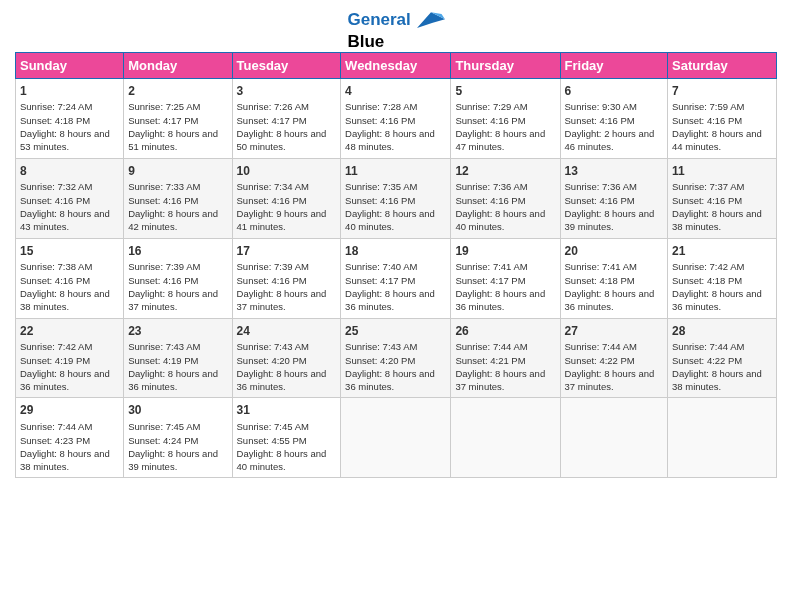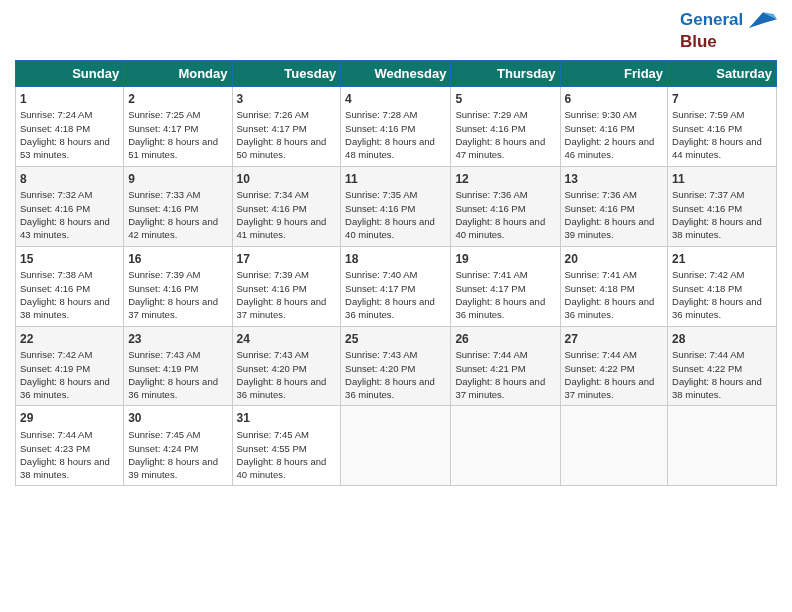--- a/index.html
+++ b/index.html
@@ -9,23 +9,22 @@
       width: 792px;
       height: 612px;
       overflow: hidden;
     }
     .container {
       width: 792px;
       padding: 10px 15px;
     }
     .header-row {
       display: flex;
-      justify-content: flex-end;
+      justify-content: center;
       align-items: flex-start;
-      margin-bottom: 8px;
     }
     .logo {
       display: flex;
       align-items: center;
     }
     .logo-icon {
       width: 28px;
       height: 22px;
       margin-left: 2px;
     }
@@ -39,26 +38,26 @@
     }
     .subtitle {
       font-size: 14px;
       color: #555;
     }
     table {
       width: 100%;
       border-collapse: collapse;
     }
     thead tr th {
-      background-color: #0f766e;
+      background-color: #ec4899;
       color: #fff;
       font-size: 13px;
       font-weight: bold;
       padding: 5px 4px;
-      text-align: right;
+      text-align: left;
       border: 1px solid #1a6bb5;
     }
     tbody tr td {
       vertical-align: top;
       font-size: 9.5px;
       color: #333;
       padding: 4px 4px;
       border: 1px solid #ccc;
       background: #fff;
       width: 113px;
@@ -86,21 +85,21 @@
       <div>
         <div style="display:flex;align-items:center;">
           <div style="font-size:17px;font-weight:bold;color:#333;line-height:1.15;">
             <span style="color:#1a6bb5;">General</span>
             <svg class="logo-icon" viewBox="0 0 32 24" width="28" height="20" style="vertical-align:middle;margin-left:1px;">
               <polygon points="0,20 16,2 32,10 18,14" fill="#1a6bb5"></polygon>
               <polygon points="16,2 32,10 28,4" fill="#4da6e8"></polygon>
             </svg>
           </div>
         </div>
-        <div style="font-size:17px;font-weight:bold;color:#7f1d1d;line-height:1.15;">Blue</div>
+        <div style="font-size:17px;font-weight:bold;color:#000000;line-height:1.15;">Blue</div>
       </div>
     </div>
     <div class="title-area">
       <div class="month-title"></div>
       <div class="subtitle"></div>
     </div>
   </div>
 
   <table>
     <thead>

